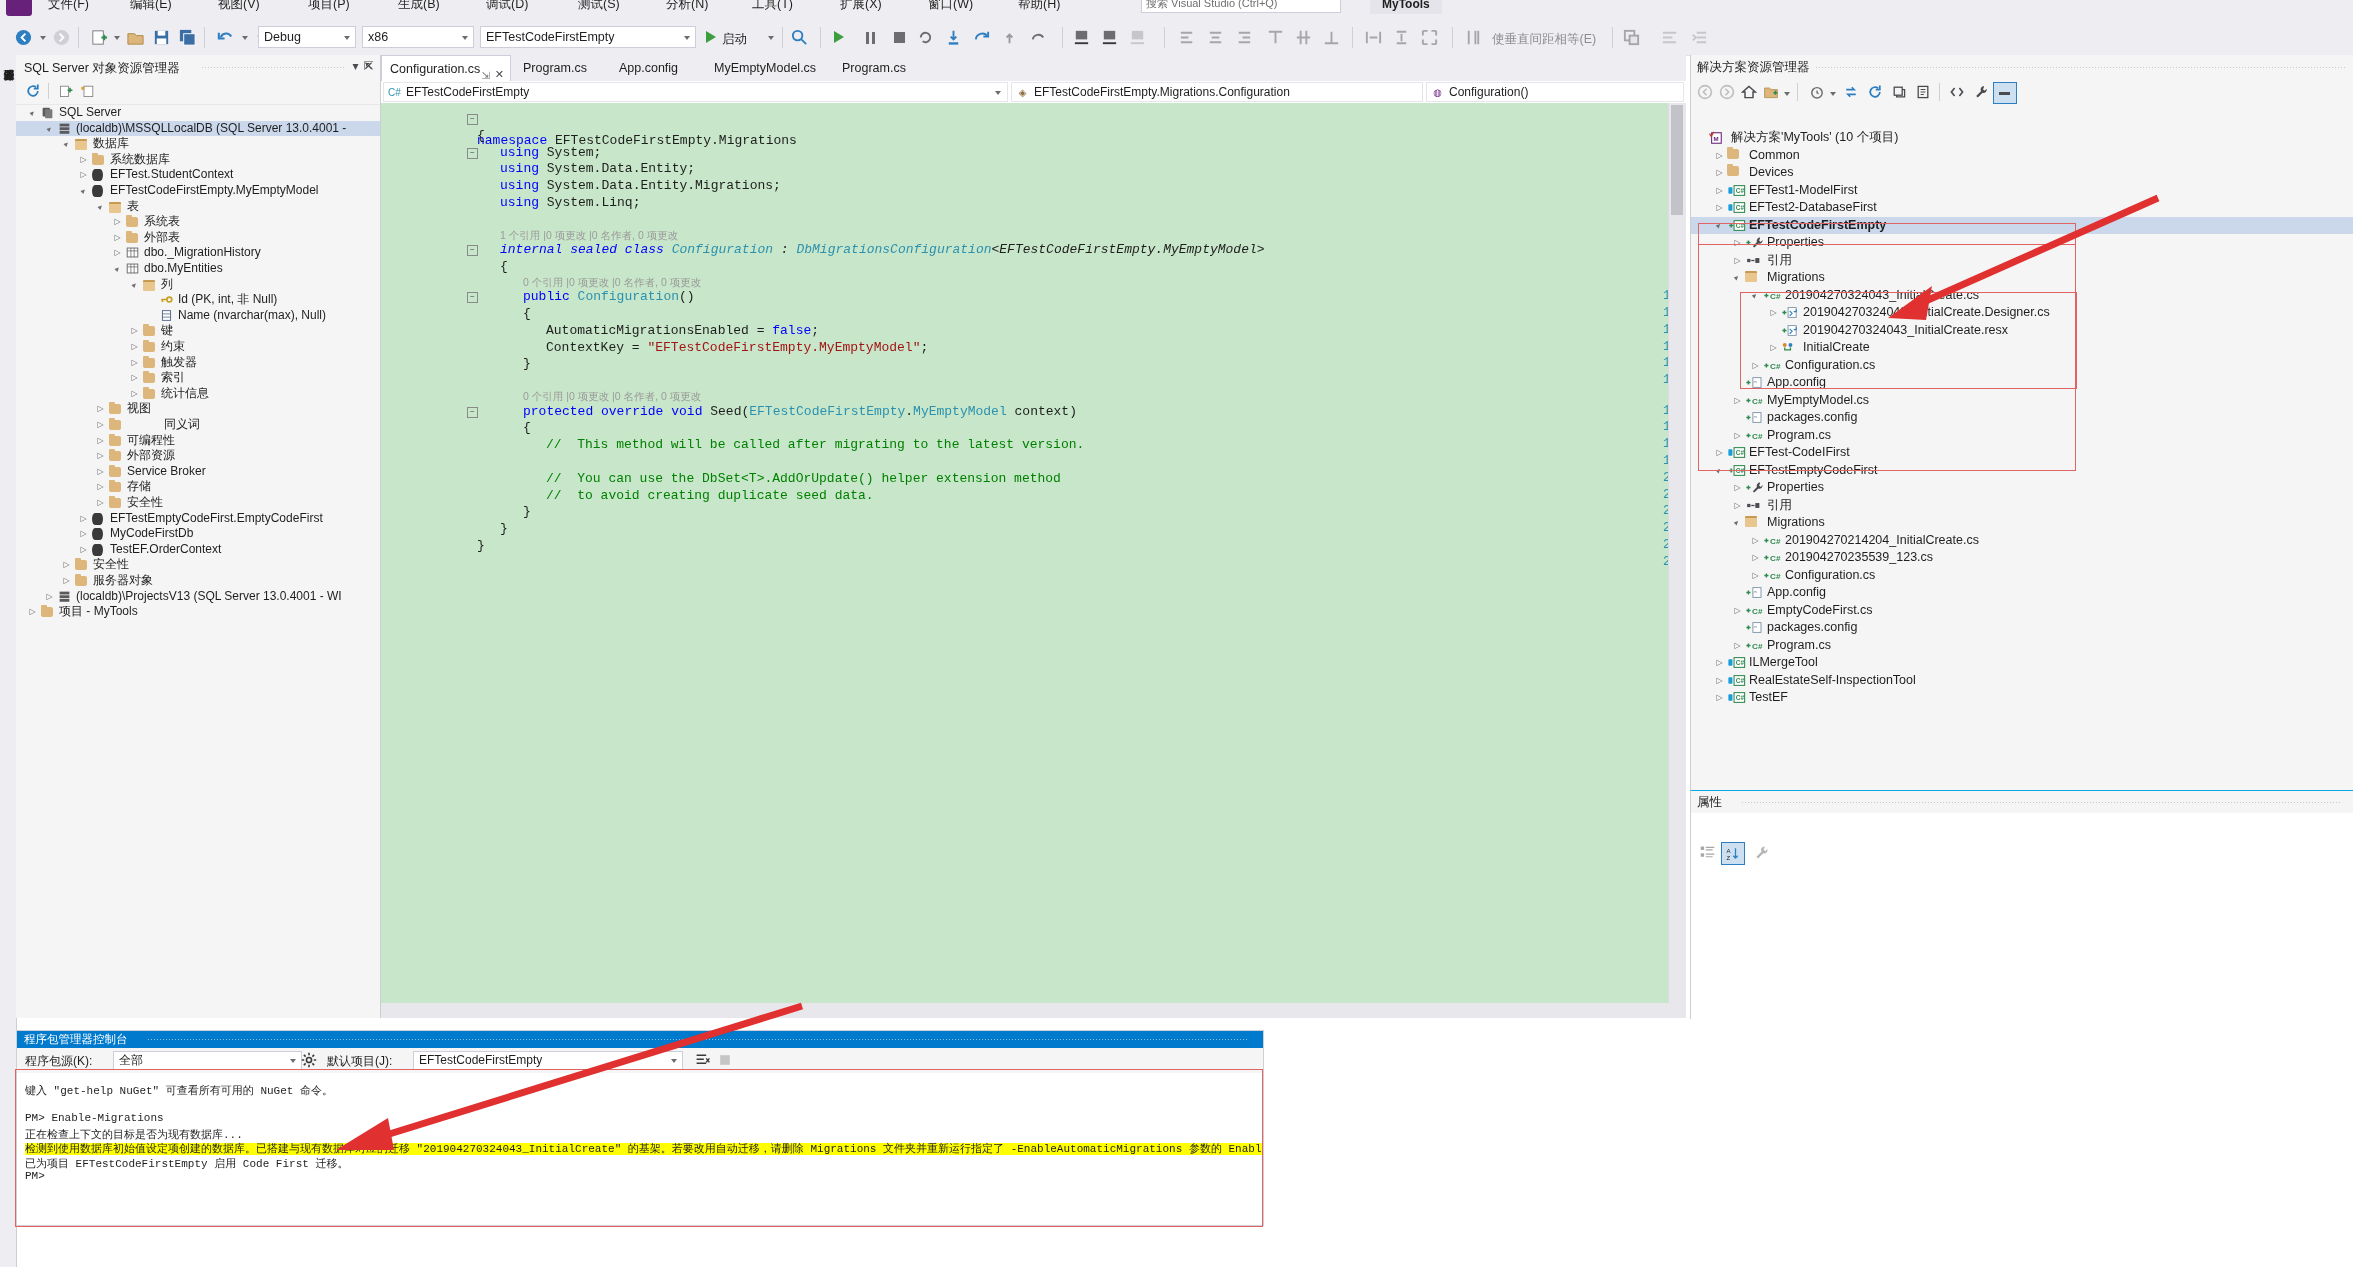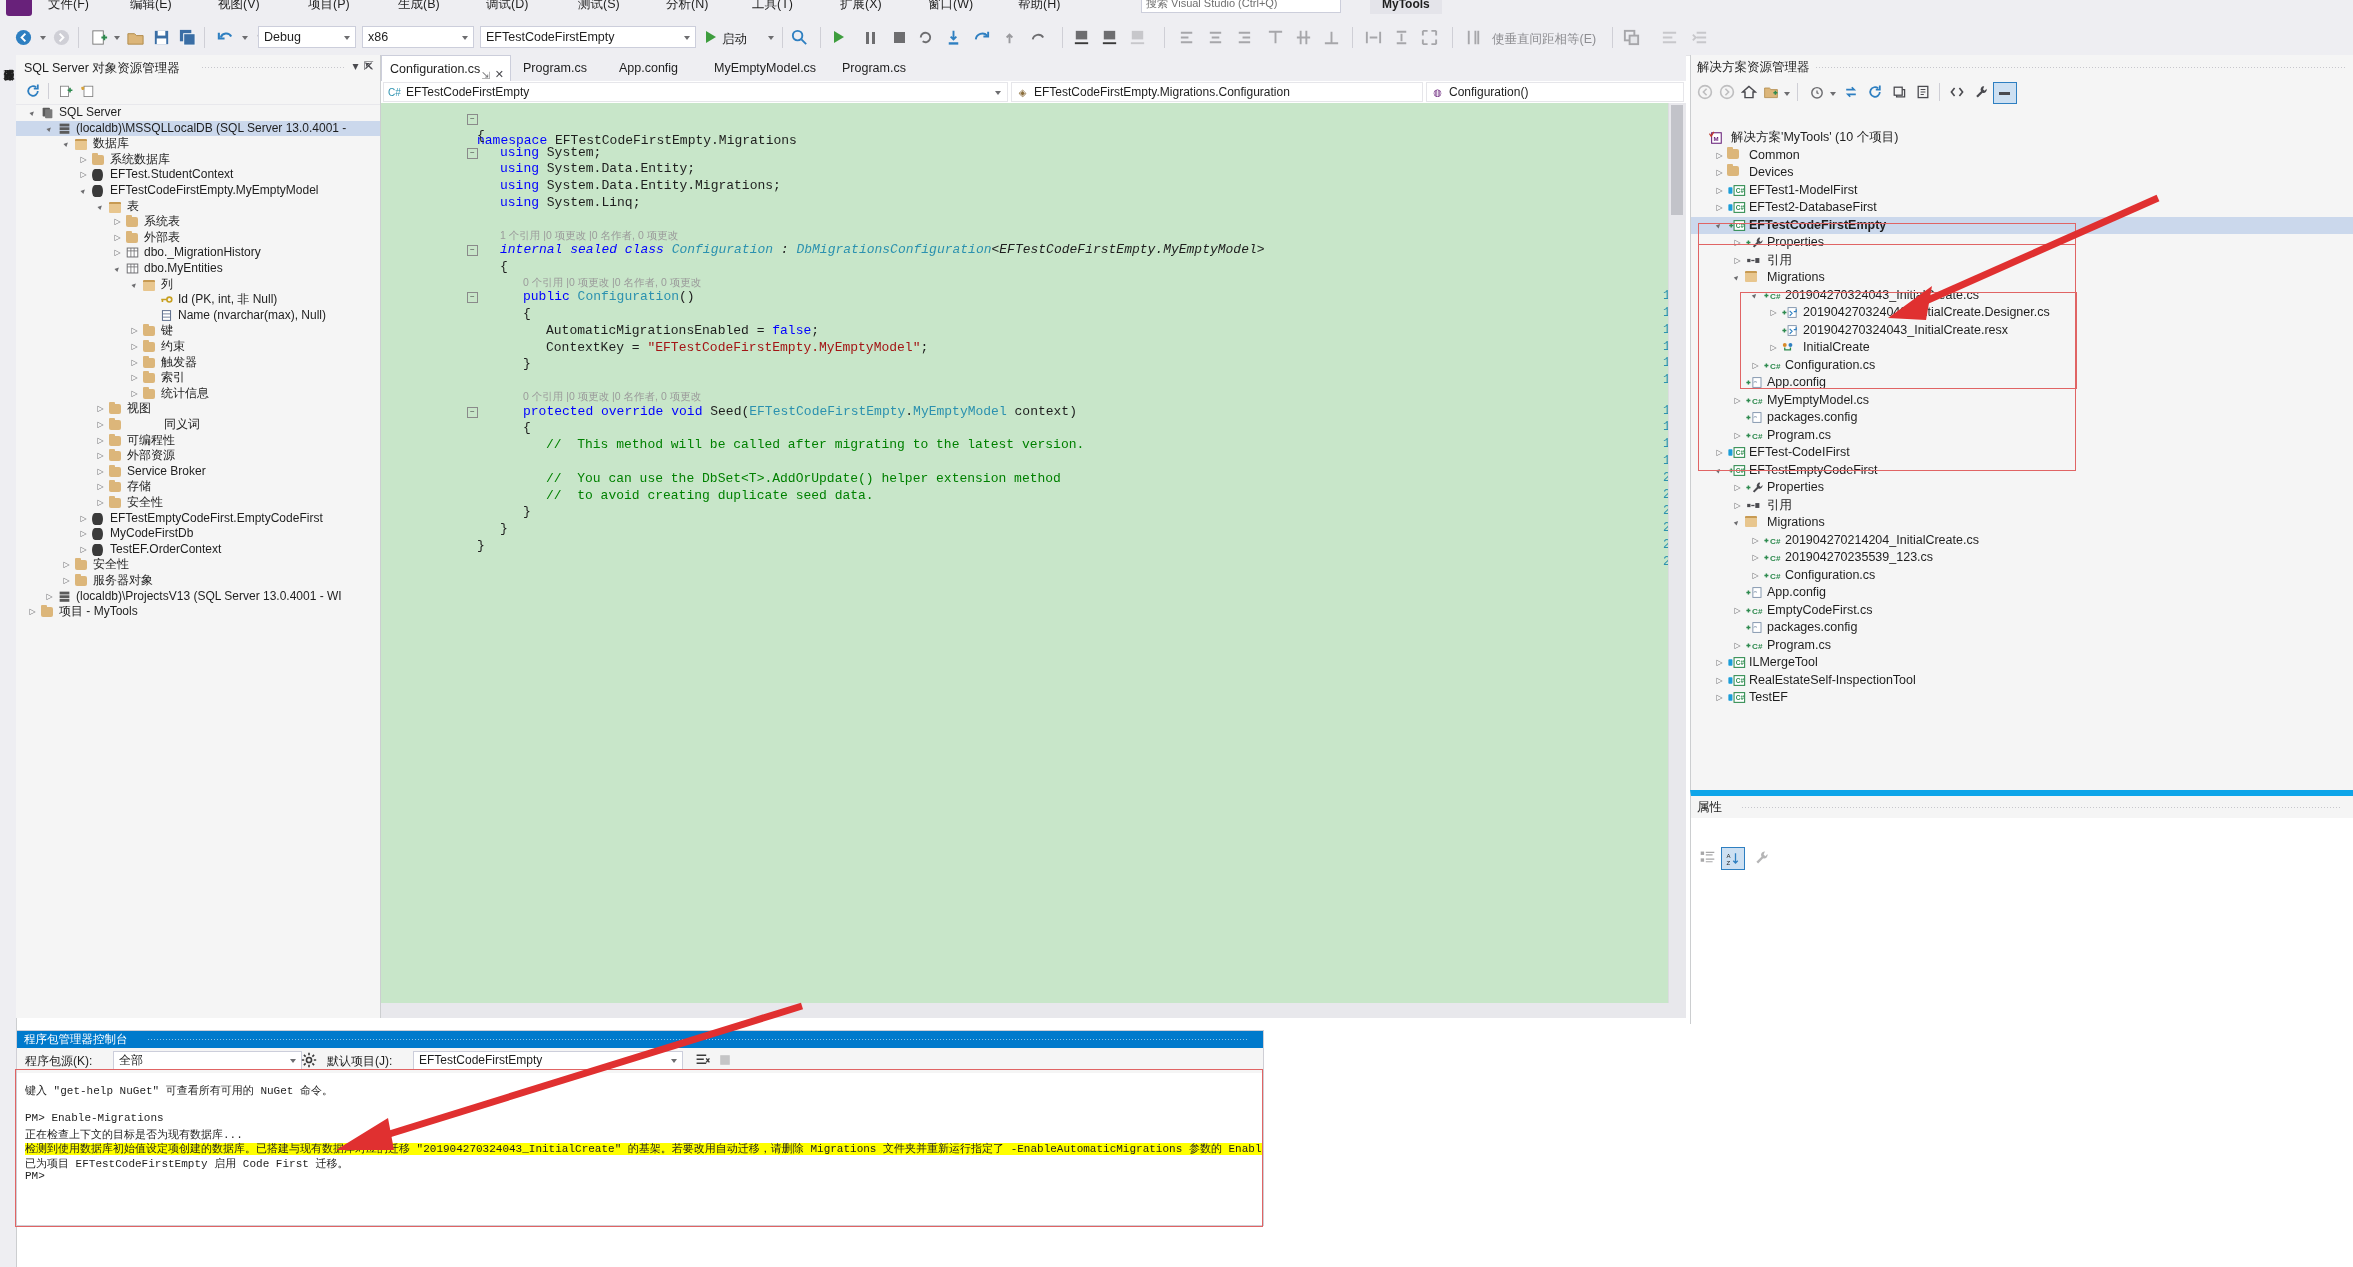--- a/index.html
+++ b/index.html
@@ -96,21 +96,21 @@
   #solpanel .ptitlebar{position:absolute;left:0;top:0;width:663px;height:24px;background:#f5f5f5;border-bottom:1px solid #e8e8ec;}
   #solpanel .ptitle{position:absolute;left:6px;top:4px;font-size:12.5px;color:#1e1e1e;white-space:nowrap;}
   #solpanel .dotfill{position:absolute;left:124px;top:11px;width:530px;height:3px;
      background-image:radial-gradient(#c7c7cc 0.5px,transparent 0.6px);background-size:3px 3px;}
   #soltoolbar{position:absolute;left:0;top:24px;width:663px;height:26px;background:#f5f5f5;}
   #solsearch{position:absolute;left:4px;top:51px;width:655px;height:20px;background:#fff;border:1px solid #cccedb;
      box-sizing:border-box;font-size:11.5px;color:#707070;padding:2px 5px;}
   #soltree{position:absolute;left:0;top:74px;width:663px;height:590px;background:#f5f5f5;overflow:hidden;}
 
   
-  #proppanel{left:1690px;top:790px;width:663px;height:228px;background:#000000;border-left:1px solid #ccced0;border-top:6px solid #0ea5e9;text-align:right;}
+  #proppanel{left:1690px;top:790px;width:663px;height:228px;background:#000000;border-left:1px solid #ccced0;border-top:1px solid #0ea5e9;text-align:right;}
   #proppanel .ptitlebar{position:absolute;left:0;top:0;width:663px;height:22px;background:#f5f5f5;border-bottom:1px solid #e8e8ec;}
   #proppanel .ptitle{position:absolute;left:6px;top:3px;font-size:12.5px;color:#1e1e1e;}
   #proppanel .dotfill{position:absolute;left:50px;top:10px;width:600px;height:3px;
      background-image:radial-gradient(#c7c7cc 0.5px,transparent 0.6px);background-size:3px 3px;}
   #propbody{position:absolute;left:0;top:22px;width:663px;height:206px;background:#fff;}
   #proptoolbar{position:absolute;left:0;top:28px;width:663px;height:24px;}
 
   
   #pmc{left:16px;top:1030px;width:1248px;height:196px;background:#f5f5f5;border:1px solid #cfcfd6;box-sizing:border-box;}
   #pmctitle{position:absolute;left:0;top:0;width:1246px;height:17px;background:#007acc;}

